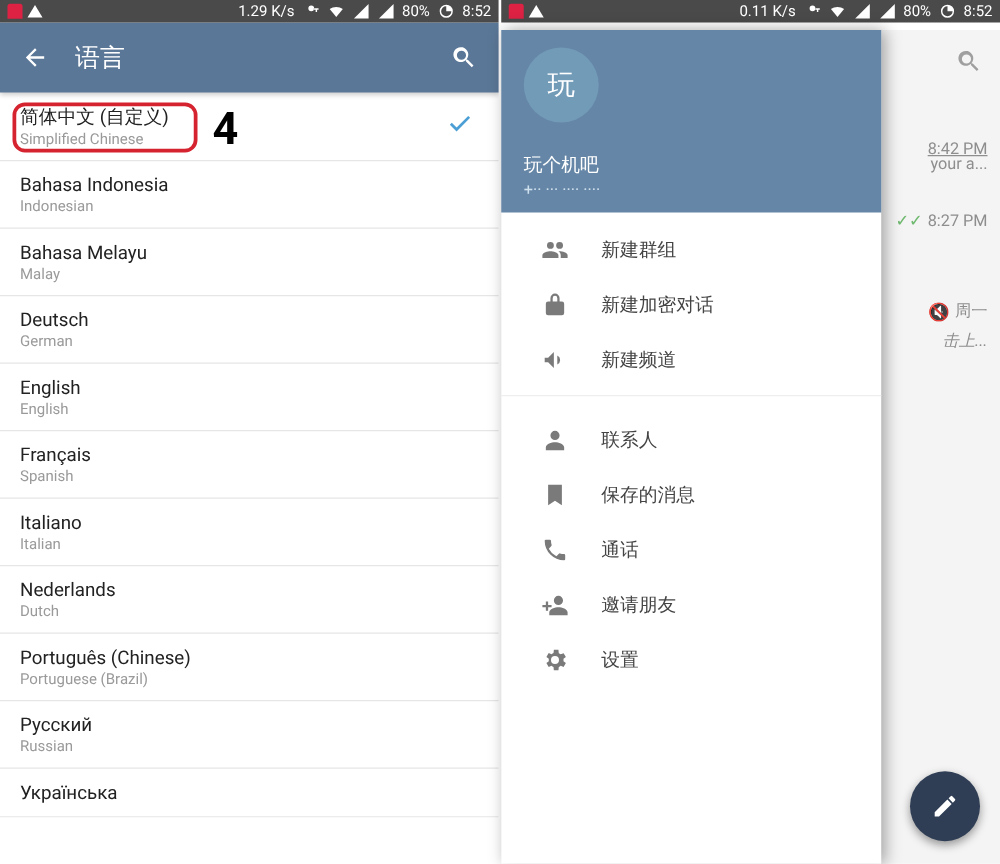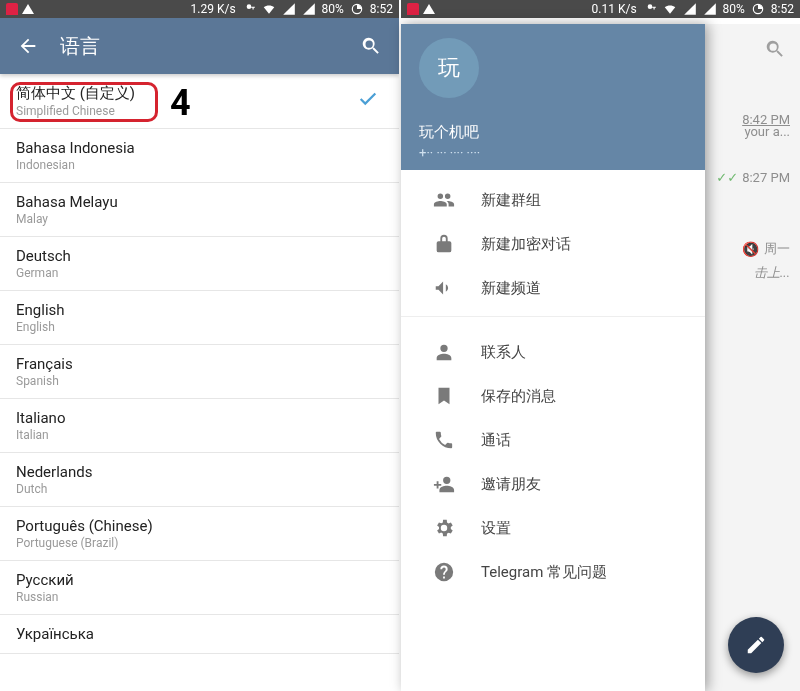--- a/index.html
+++ b/index.html
@@ -274,26 +274,20 @@
             <use href="#ic-invite"></use>
           </svg>
           <span>邀请朋友</span>
         </div>
         <div class="drawer-item">
           <svg viewBox="0 0 24 24">
             <use href="#ic-settings"></use>
           </svg>
           <span>设置</span>
         </div>
-        <div class="drawer-item">
-          <svg viewBox="0 0 24 24">
-            <use href="#ic-help"></use>
-          </svg>
-          <span>Telegram 常见问题</span>
-        </div>
       </div>
   </div>
 </div>
 
 <svg width="0" height="0" style="position:absolute">
   <defs>
     <g id="ic-group">
         <path d="M16 11a3 3 0 100-6 3 3 0 000 6zM8 11a3 3 0 100-6 3 3 0 000 6zm0 2c-2.3 0-7 1.2-7 3.5V19h14v-2.5C15 14.2 10.3 13 8 13zm8 0c-.3 0-.6 0-1 .05 1.2.9 2 2 2 3.45V19h6v-2.5c0-2.3-4.7-3.5-7-3.5z"></path>
       </g>
     <g id="ic-lock">

